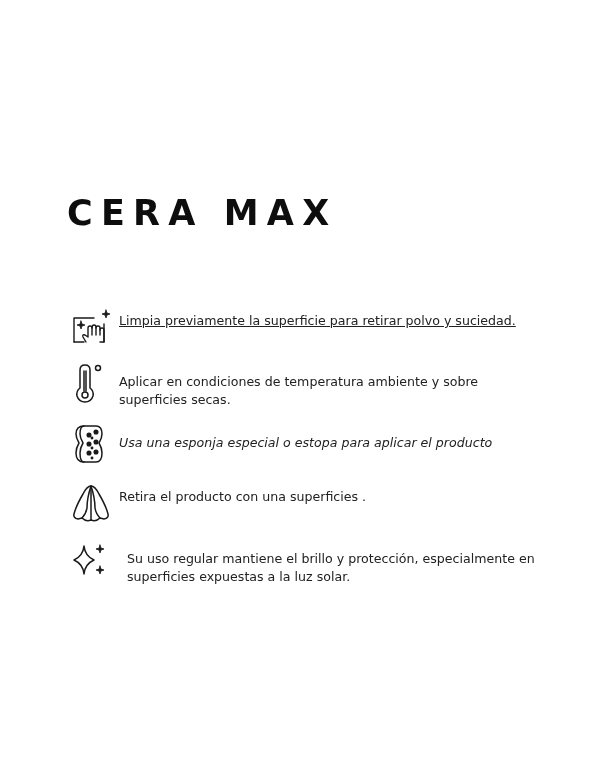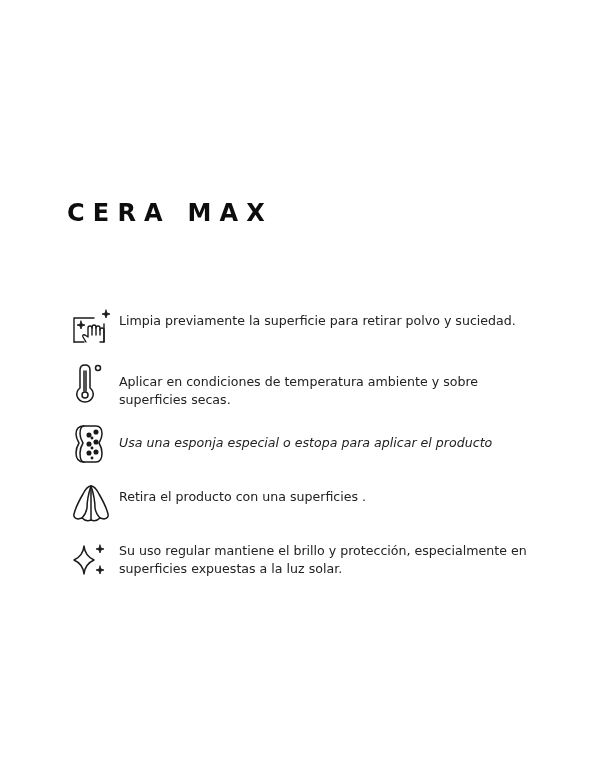--- a/index.html
+++ b/index.html
@@ -14,21 +14,21 @@
       overflow: hidden;
       font-family: "DejaVu Sans", sans-serif;
       color: #1a1a1a;
     }
     .title {
       position: absolute;
       left: 67px;
       top: 193px;
       font-family: "DejaVu Sans", sans-serif;
       font-weight: bold;
-      font-size: 24px;
+      font-size: 35px;
       letter-spacing: 8.2px;
       color: #0d0d0d;
       line-height: 40px;
       white-space: nowrap;
     }
     .item {
       position: absolute;
       left: 70px;
       width: 470px;
     }
@@ -71,21 +71,21 @@
         <path d="M11 17 L12 20 L15 21 L12 22 L11 25 L10 22 L7 21 L10 20 Z" fill="#1a1a1a" stroke-width="0.8"></path>
 
         <path d="M36 6 L37 9 L40 10 L37 11 L36 14 L35 11 L32 10 L35 9 Z" fill="#1a1a1a" stroke-width="0.8"></path>
 
         <path d="M16 38 L13 33 Q12 30 15 31 L18 33 V24 Q18 22 20 22 Q22 22 22 24 V31"></path>
         <path d="M22 24 Q22 21 24 21 Q26 21 26 23 V31"></path>
         <path d="M26 24 Q26 22 28 22 Q30 22 30 24 V31"></path>
         <path d="M30 26 Q30 24 32 24 Q34 24 34 26 V38"></path>
       </svg>
     </div>
-    <div class="text" style="top:10px;">Limpia previamente la superficie para retirar polvo y suciedad.</div>
+    <div class="text" style="top:10px;text-decoration:underline;">Limpia previamente la superficie para retirar polvo y suciedad.</div>
   </div>
 
   <div class="item" style="top:361px;">
     <div class="icon" style="top:0px;">
       <svg viewBox="0 0 44 44" fill="none" stroke="#1a1a1a" stroke-width="1.5" stroke-linecap="round" stroke-linejoin="round">
         <path d="M10 27 V9 Q10 4 15 4 Q20 4 20 9 V27 Q24 30 23 35 Q21 41 15 41 Q9 41 7 35 Q6 30 10 27 Z"></path>
         <path d="M14 10 V30"></path>
         <path d="M16 10 V30"></path>
         <circle cx="15" cy="34" r="3"></circle>
         <circle cx="28" cy="7" r="2.5"></circle>
@@ -126,16 +126,16 @@
   </div>
 
   <div class="item" style="top:538px;">
     <div class="icon" style="top:0px;">
       <svg viewBox="0 0 44 44" fill="none" stroke="#1a1a1a" stroke-width="1.5" stroke-linecap="round" stroke-linejoin="round">
         <path d="M14 8 Q15 18 24 22 Q15 26 14 36 Q13 26 4 22 Q13 18 14 8 Z"></path>
         <path d="M30 7 L31 10 L34 11 L31 12 L30 15 L29 12 L26 11 L29 10 Z" fill="#1a1a1a" stroke-width="0.8"></path>
         <path d="M30 28 L31 31 L34 32 L31 33 L30 36 L29 33 L26 32 L29 31 Z" fill="#1a1a1a" stroke-width="0.8"></path>
       </svg>
     </div>
-    <div class="text" style="top:4px;">Su uso regular mantiene el brillo y protección, especialmente en superficies expuestas a la luz solar.</div>
+    <div class="text" style="top:12px;margin-left:8px;">Su uso regular mantiene el brillo y protección, especialmente en superficies expuestas a la luz solar.</div>
   </div>
 
 </div>
 
 </body></html>

